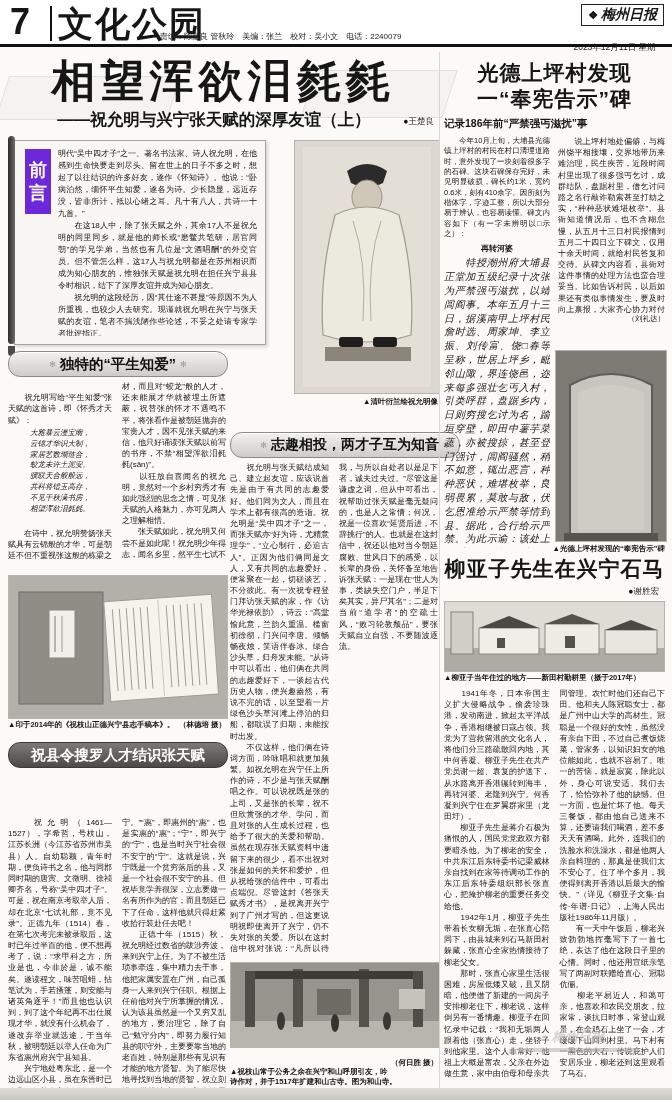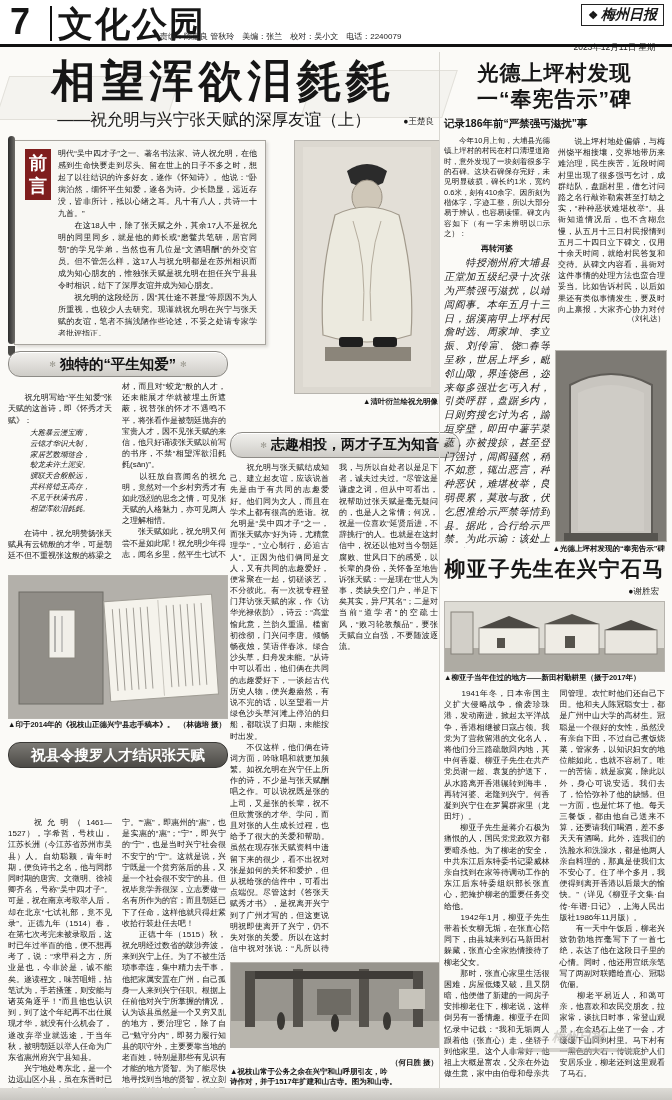--- a/index.html
+++ b/index.html
@@ -28,29 +28,29 @@
   .banner-dark{background:linear-gradient(180deg,#7c7a75,#4c4a46);color:#fff;border:1px solid #3a3936;}
   .photo{position:absolute;overflow:hidden;border:1px solid #b7b4ae;background:#cfccc6;}
   .photo svg{display:block;}
   
   .main-col{position:absolute;left:8px;top:50px;width:430px;height:1043px;}
   .deco1,.deco2{position:absolute;border:1px solid #e2e0da;background:#f4f3ef;transform:skewX(-18deg);}
   .deco1{left:-6px;top:26px;width:170px;height:42px;}
   .deco2{left:300px;top:20px;width:140px;height:46px;}
   .main-title{position:absolute;left:0;width:430px;top:2px;text-align:center;font-size:44px;font-weight:900;
               letter-spacing:5px;white-space:nowrap;}
-  .main-subtitle{position:absolute;left:0;width:412px;top:59px;text-align:center;font-size:16.5px;font-weight:normal;}
+  .main-subtitle{position:absolute;left:0;width:412px;top:59px;text-align:center;font-size:16.5px;font-weight:bold;}
   .main-author{position:absolute;right:4px;top:66px;font-size:8.5px;}
   .preface{position:absolute;left:6px;top:90px;width:252px;height:205px;border:1px solid #a7a49e;
            background:#f8f7f3;padding:7px 8px 6px 10px;box-sizing:border-box;box-shadow:2px 2px 3px #d9d7d2;}
   .preface::before{content:"";position:absolute;left:-7px;top:-5px;width:7px;height:208px;
                    background:linear-gradient(90deg,#2c2c2c,#6e6c68);border-radius:4px;}
   .preface::after{content:"";position:absolute;left:-7px;top:205px;width:7px;height:10px;background:#4b4a47;border-radius:0 0 4px 4px;}
-  .preface-label{float:left;width:22px;background:#7f1d1d;color:#fff;font-size:18px;font-weight:bold;
-                 text-align:center;line-height:1.25;padding:3px 2px;margin:1px 7px 2px 0;}
+  .preface-label{float:left;width:22px;background:#6d28d9;color:#fff;font-size:18px;font-weight:bold;
+                 text-align:center;line-height:1.25;padding:10px 2px;margin:1px 7px 2px 0;}
   .preface-text{font-size:8px;line-height:1.5;text-align:justify;white-space:pre-line;overflow:hidden;max-height:188px;}
   .portrait{left:286px;top:90px;width:144px;height:252px;}
   .portrait-cap{position:absolute;left:230px;top:347px;width:200px;text-align:right;}
   .banner1{left:0;top:301px;width:218px;font-size:14.5px;}
   .sec1{position:absolute;left:0;top:331px;width:218px;height:190px;}
   .poem{font-family:"Liberation Serif","DejaVu Serif",serif;font-style:italic;font-size:7.5px;
         line-height:1.45;text-align:center;white-space:pre-line;margin:2px 0;}
   .bookphoto{left:0;top:525px;width:218px;height:142px;}
   .bookcap{position:absolute;left:0;top:670px;width:218px;display:flex;justify-content:space-between;}
   .banner3{left:0;top:692px;width:218px;font-size:14.5px;}

